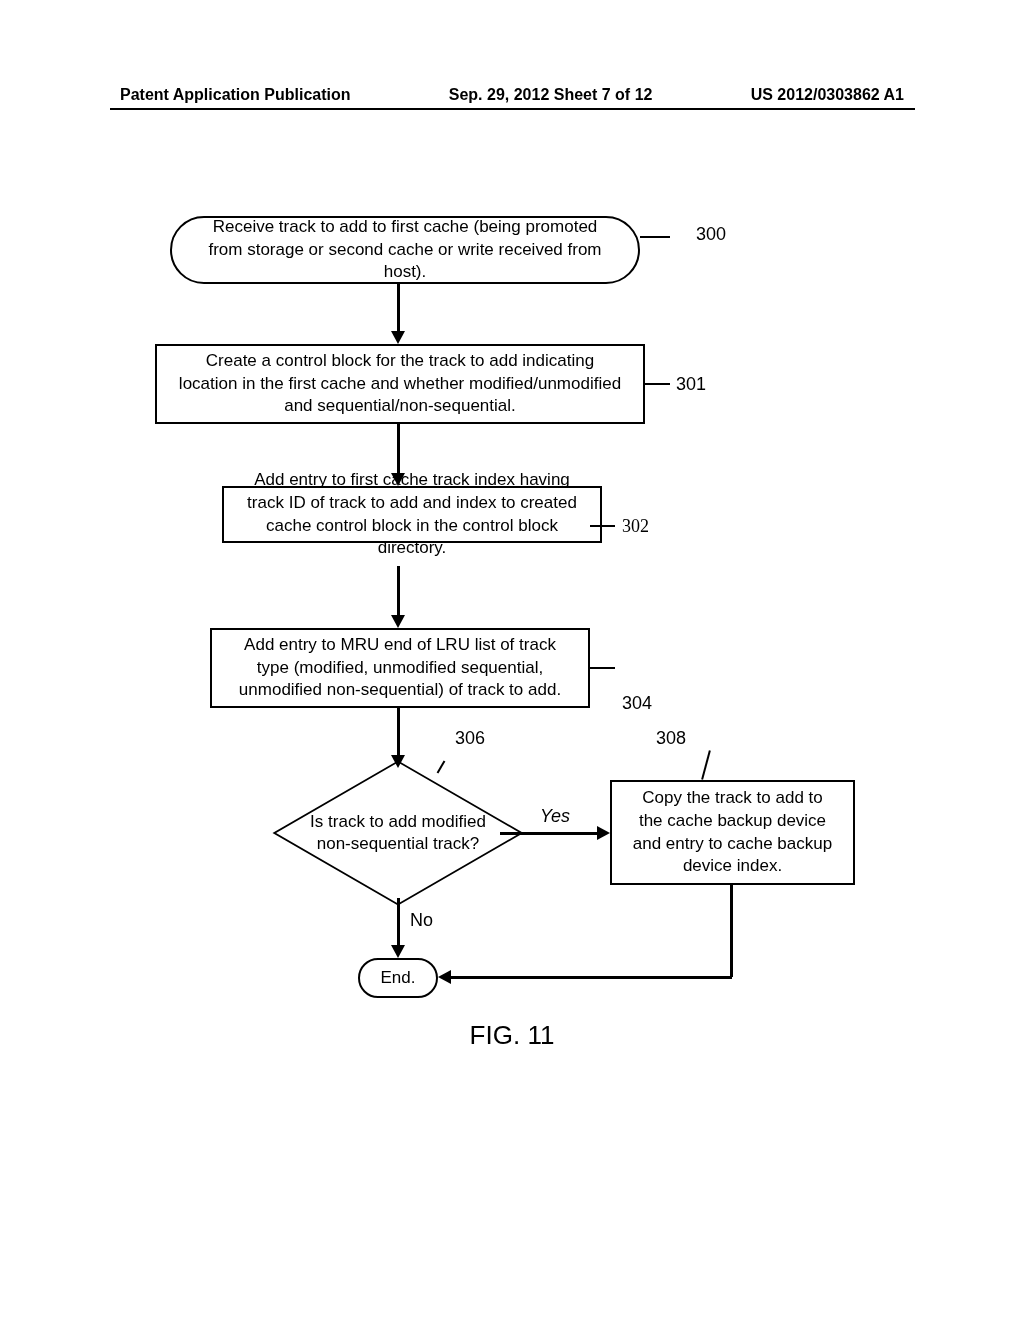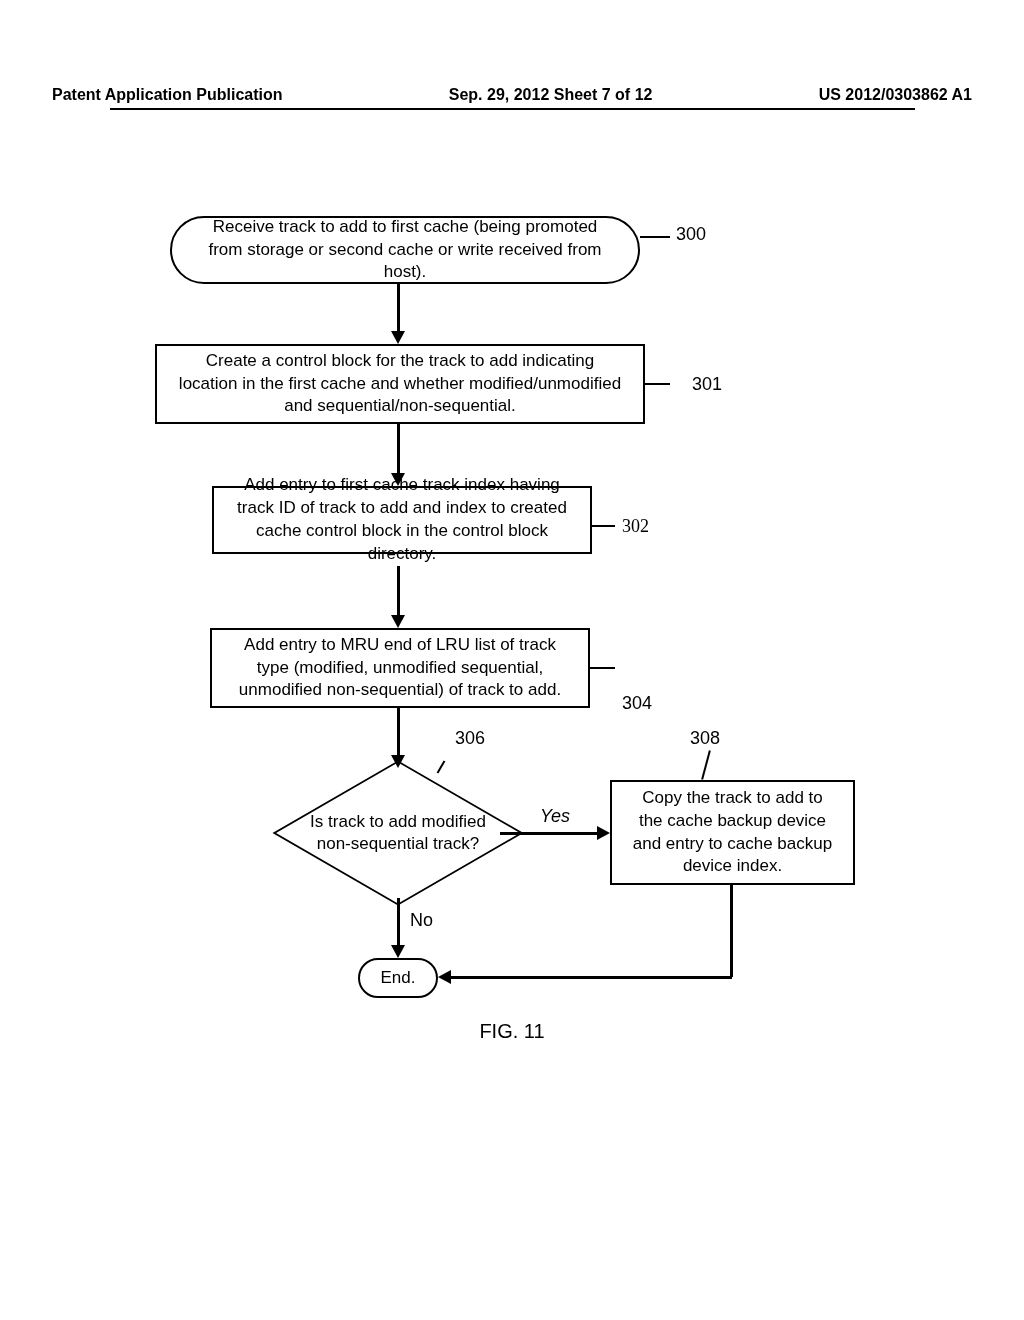--- a/index.html
+++ b/index.html
@@ -14,21 +14,21 @@
       font-family: Arial, Helvetica, sans-serif;
       position: relative;
     }
     .header {
       position: absolute;
       top: 86px;
       left: 0;
       width: 100%;
       display: flex;
       justify-content: space-between;
-      padding: 0 52px;
+      padding: 0 120px;
       font-size: 16px;
       font-weight: bold;
     }
     .header-line {
       position: absolute;
       top: 108px;
       left: 110px;
       width: 805px;
       height: 2px;
       background: black;
@@ -82,21 +82,21 @@
       text-align: center;
       font-size: 17px;
       line-height: 1.3;
     }
     .label {
       position: absolute;
       font-size: 18px;
     }
     .fig-label {
       position: absolute;
-      font-size: 20px;
+      font-size: 26px;
       left: 50%;
       transform: translateX(-50%);
     }
     .arrow-line {
       position: absolute;
       background: black;
     }
     .arrowhead-down {
       position: absolute;
       width: 0;
@@ -136,35 +136,35 @@
   <span>US 2012/0303862 A1</span>
 </div>
 <div class="header-line"></div>
 
 <div class="flowchart">
 
   <div class="shape stadium" style="left:170px; top:16px; width:470px; height:68px;">
     <span>Receive track to add to first cache (being promoted from storage or second cache or write received from host).</span>
   </div>
   <div class="leader" style="left:640px; top:36px; width:30px;"></div>
-  <div class="label" style="left:676px; top:24px;">300</div>
+  <div class="label" style="left:696px; top:24px;">300</div>
 
   <div class="arrow-line" style="left:397px; top:84px; width:2.5px; height:50px;"></div>
   <div class="arrowhead-down" style="left:391px; top:131px;"></div>
 
   <div class="shape rect" style="left:155px; top:144px; width:490px; height:80px;">
     <span>Create a control block for the track to add indicating location in the first cache and whether modified/unmodified and sequential/non-sequential.</span>
   </div>
   <div class="leader" style="left:645px; top:183px; width:25px;"></div>
-  <div class="label" style="left:676px; top:174px;margin-left:16px;">301</div>
+  <div class="label" style="left:676px; top:174px;">301</div>
 
   <div class="arrow-line" style="left:397px; top:224px; width:2.5px; height:52px;"></div>
   <div class="arrowhead-down" style="left:391px; top:273px;"></div>
 
-  <div class="shape rect" style="left:212px; top:286px; width:380px; height:68px;justify-content:center;">
+  <div class="shape rect" style="left:222px; top:286px; width:380px; height:57px;justify-content:center;">
     <span>Add entry to first cache track index having track ID of track to add and index to created cache control block in the control block directory.</span>
   </div>
   <div class="leader" style="left:590px; top:325px; width:25px;"></div>
   <div class="label" style="left:622px; top:316px;font-family:Liberation Serif, serif;">302</div>
 
   <div class="arrow-line" style="left:397px; top:366px; width:2.5px; height:52px;"></div>
   <div class="arrowhead-down" style="left:391px; top:415px;"></div>
 
   <div class="shape rect" style="left:210px; top:428px; width:380px; height:80px;">
     <span>Add entry to MRU end of LRU list of track type (modified, unmodified sequential, unmodified non-sequential) of track to add.</span>
@@ -182,21 +182,21 @@
   <div class="label" style="left:455px; top:528px;">306</div>
   <div class="leader" style="left:440px; top:560px; width:2px; height:14px; transform: rotate(30deg);"></div>
 
   <div class="arrow-line" style="left:500px; top:632px; width:100px; height:2.5px;"></div>
   <div class="arrowhead-right" style="left:597px; top:626px;"></div>
   <div class="label" style="left:540px; top:606px;font-style:italic;">Yes</div>
 
   <div class="shape rect" style="left:610px; top:580px; width:245px; height:105px;">
     <span>Copy the track to add to the cache backup device and entry to cache backup device index.</span>
   </div>
-  <div class="label" style="left:690px; top:528px;">308</div>
+  <div class="label" style="left:656px; top:528px;">308</div>
   <div class="arrow-line" style="left:705px; top:550px; width:2px; height:30px; transform: rotate(15deg);"></div>
 
   <div class="arrow-line" style="left:397px; top:698px; width:2.5px; height:50px;"></div>
   <div class="arrowhead-down" style="left:391px; top:745px;"></div>
   <div class="label" style="left:410px; top:710px;">No</div>
 
   <div class="shape stadium" style="left:358px; top:758px; width:80px; height:40px; padding:5px 15px;">
     <span>End.</span>
   </div>
 

